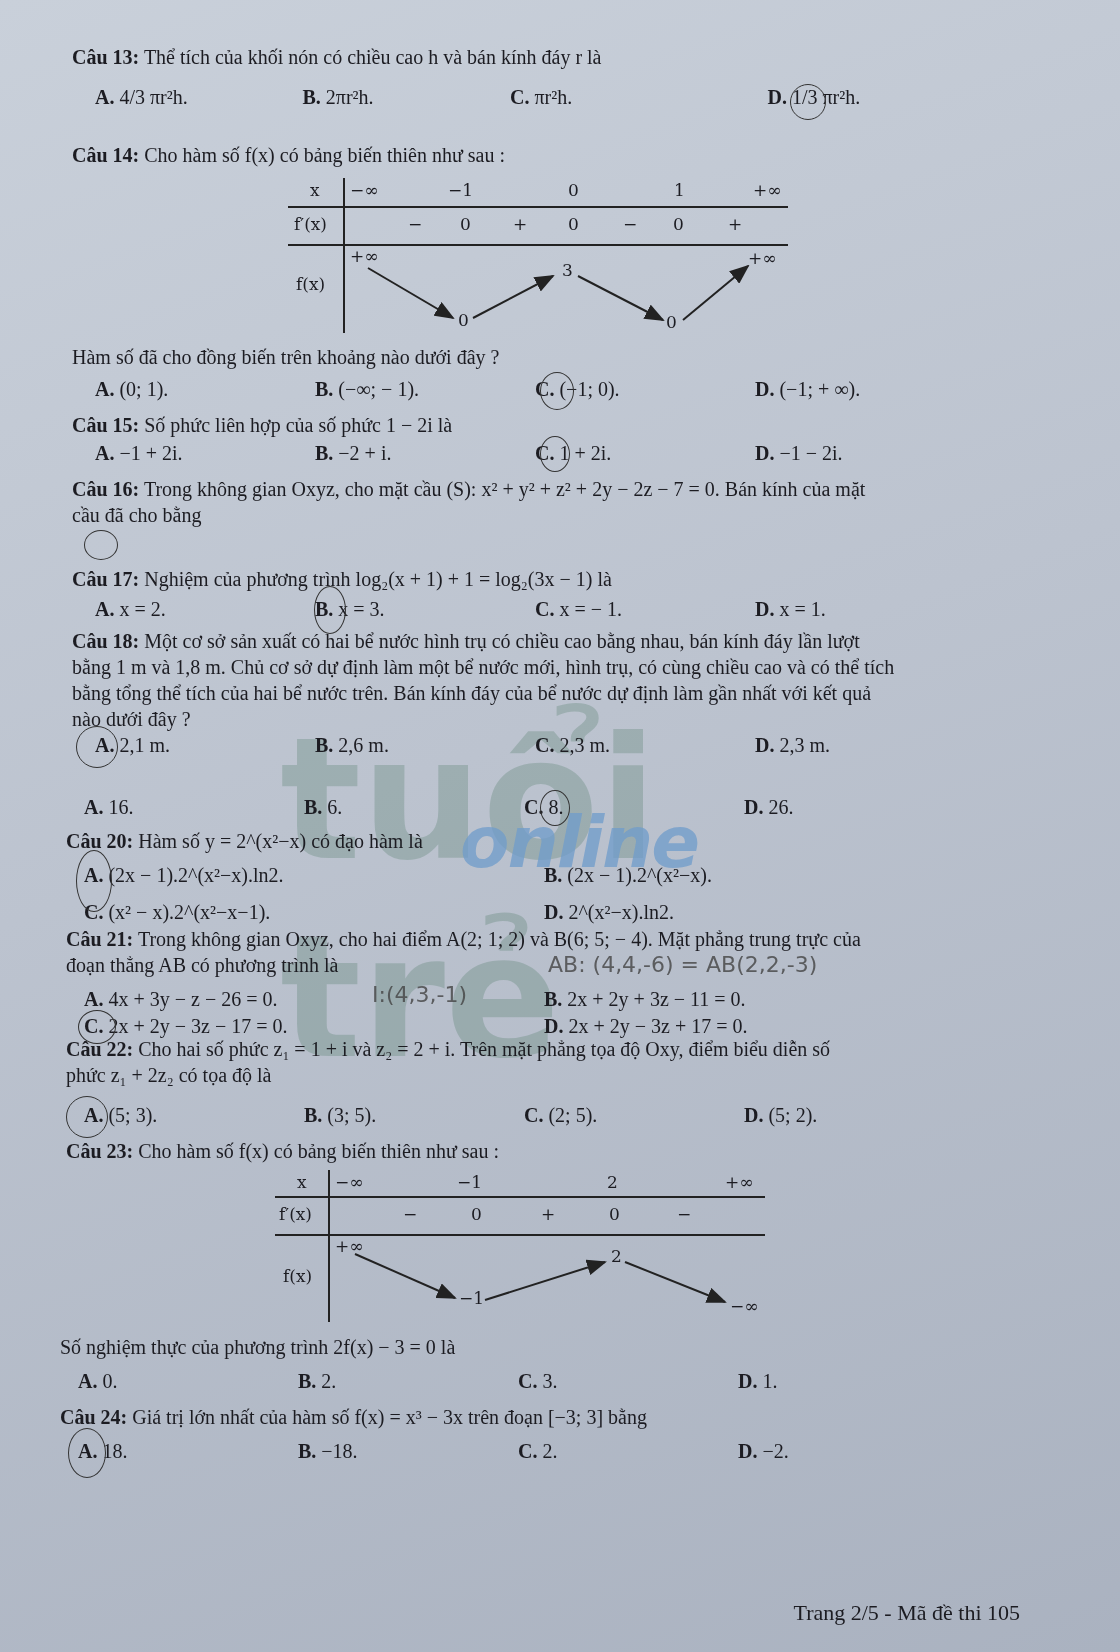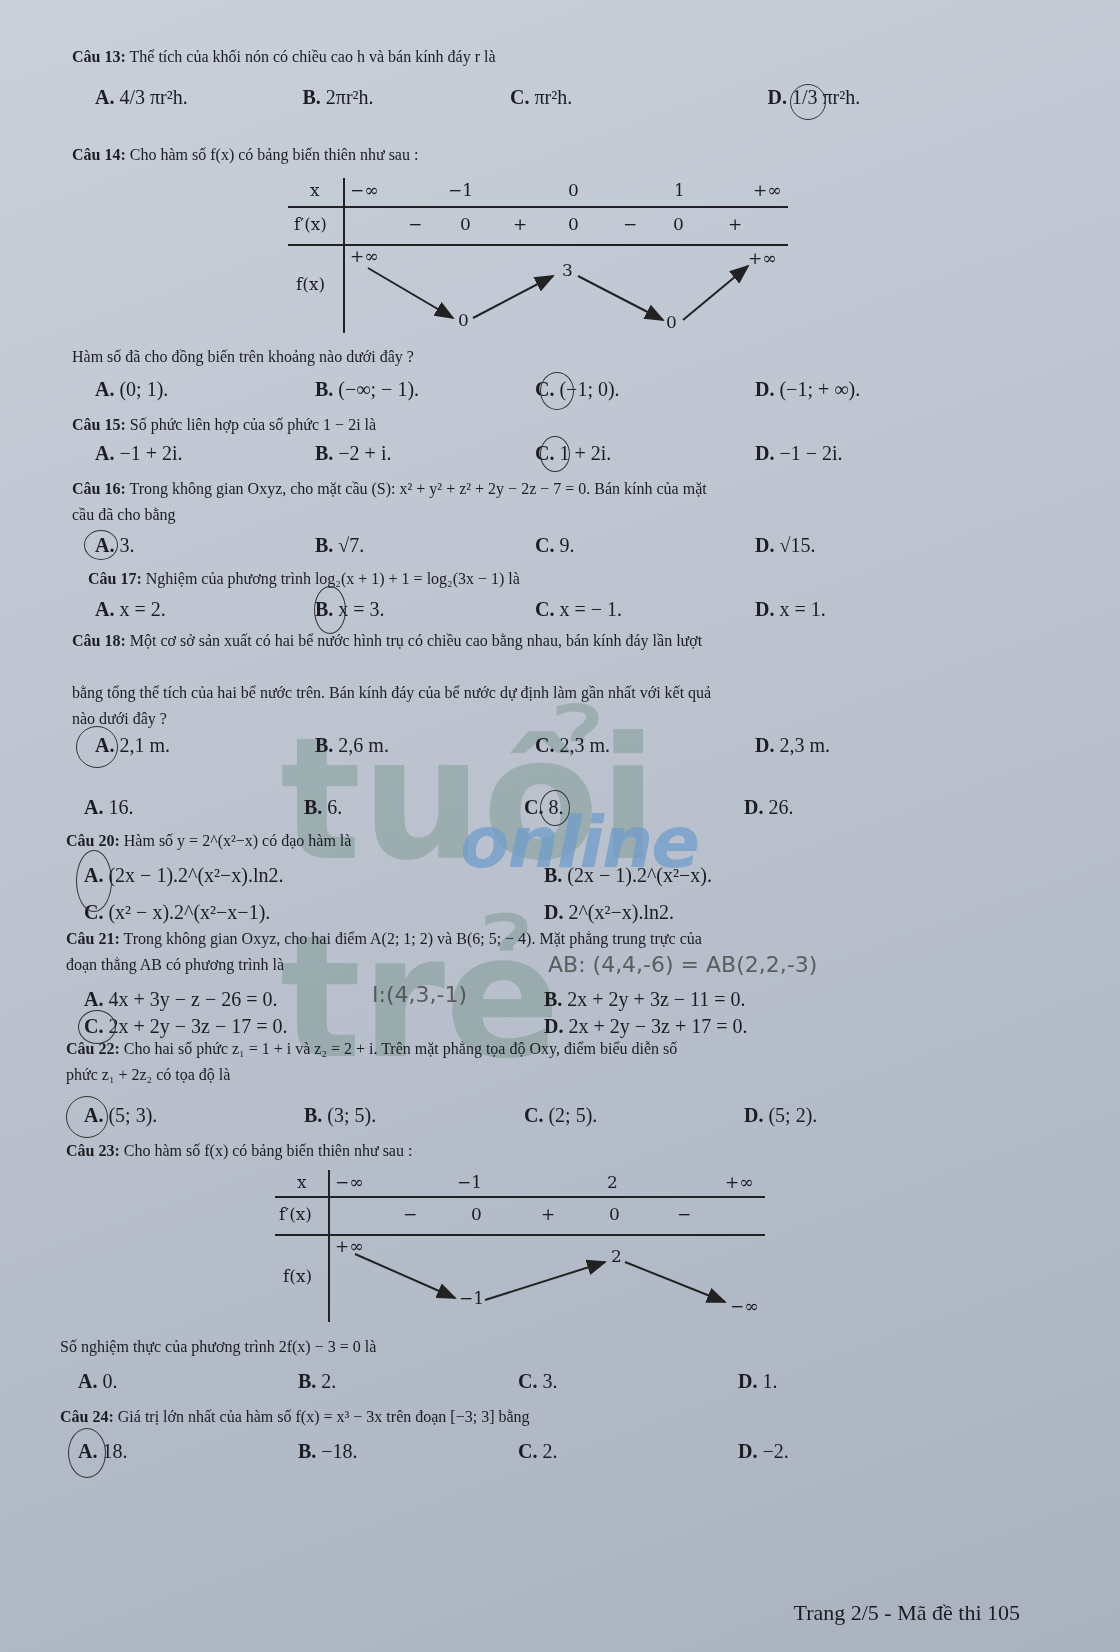--- a/index.html
+++ b/index.html
@@ -1,18 +1,18 @@
 <!DOCTYPE html>
 <html><head>
 <meta charset="utf-8">
 <style>
   html,body{margin:0;padding:0;}
   body{width:1120px;height:1652px;background:linear-gradient(160deg,#c9d0da 0%,#bcc3cf 45%,#aab2c0 100%);font-family:"Liberation Serif","DejaVu Serif",serif;color:#1c1c22;position:relative;overflow:hidden;}
   .page{position:absolute;left:0;top:0;width:1120px;height:1652px;}
-  .q{position:absolute;left:72px;font-size:16px;line-height:26px;}
+  .q{position:absolute;left:72px;font-size:20px;line-height:26px;}
   .qh{font-weight:bold;}
   .opts{position:absolute;left:95px;width:880px;font-size:20px;display:flex;}
   .opt{width:240px;white-space:nowrap;}
   .opt b{font-weight:bold;}
   .circ{position:absolute;border:1.5px solid #333;border-radius:50%;}
   .bbt{position:absolute;font-size:18px;}
   .bbt .hline{position:absolute;height:2px;background:#222;}
   .bbt .vline{position:absolute;width:2px;background:#222;}
   .bbt .cell{position:absolute;font-family:"DejaVu Serif",serif;font-size:17px;}
   .footer{position:absolute;right:100px;top:1600px;font-size:22px;}
@@ -99,44 +99,38 @@
     <div class="opt"><b>C.</b> <span>1 + 2i.</span></div>
     <div class="opt"><b>D.</b> <span>−1 − 2i.</span></div>
   </div>
   <div class="circ" style="left:540px;top:436px;width:28px;height:34px;"></div>
 
   <div class="q" style="top:476px;width:920px;">
     <span class="qh">Câu 16:</span>
     <span>Trong không gian Oxyz, cho mặt cầu (S): x² + y² + z² + 2y − 2z − 7 = 0. Bán kính của mặt</span><br>
     <span>cầu đã cho bằng</span>
   </div>
-  <div class="opts" style="top:534px;">
-    <div class="opt"><b>A.</b> <span>3.</span></div>
-    <div class="opt"><b>B.</b> <span>√7.</span></div>
-    <div class="opt"><b>C.</b> <span>9.</span></div>
-    <div class="opt"><b>D.</b> <span>√15.</span></div>
-  </div>
   <div class="circ" style="left:84px;top:530px;width:32px;height:28px;"></div>
 
-  <div class="q" style="top:566px;margin-left:16px;">
+  <div class="q" style="top:566px;">
     <span class="qh">Câu 17:</span>
     <span>Nghiệm của phương trình log₂(x + 1) + 1 = log₂(3x − 1) là</span>
   </div>
   <div class="opts" style="top:598px;">
     <div class="opt"><b>A.</b> <span>x = 2.</span></div>
     <div class="opt"><b>B.</b> <span>x = 3.</span></div>
     <div class="opt"><b>C.</b> <span>x = − 1.</span></div>
     <div class="opt"><b>D.</b> <span>x = 1.</span></div>
   </div>
   <div class="circ" style="left:314px;top:586px;width:30px;height:46px;"></div>
 
   <div class="q" style="top:628px;width:920px;">
     <span class="qh">Câu 18:</span>
     <span>Một cơ sở sản xuất có hai bể nước hình trụ có chiều cao bằng nhau, bán kính đáy lần lượt</span><br>
-    <br>
+    <span>bằng 1 m và 1,8 m. Chủ cơ sở dự định làm một bể nước mới, hình trụ, có cùng chiều cao và có thể tích</span><br>
     <span>bằng tổng thể tích của hai bể nước trên. Bán kính đáy của bể nước dự định làm gần nhất với kết quả</span><br>
     <span>nào dưới đây ?</span>
   </div>
   <div class="opts" style="top:734px;">
     <div class="opt"><b>A.</b> <span>2,1 m.</span></div>
     <div class="opt"><b>B.</b> <span>2,6 m.</span></div>
     <div class="opt"><b>C.</b> <span>2,3 m.</span></div>
     <div class="opt"><b>D.</b> <span>2,3 m.</span></div>
   </div>
   <div class="circ" style="left:76px;top:726px;width:40px;height:40px;"></div>

